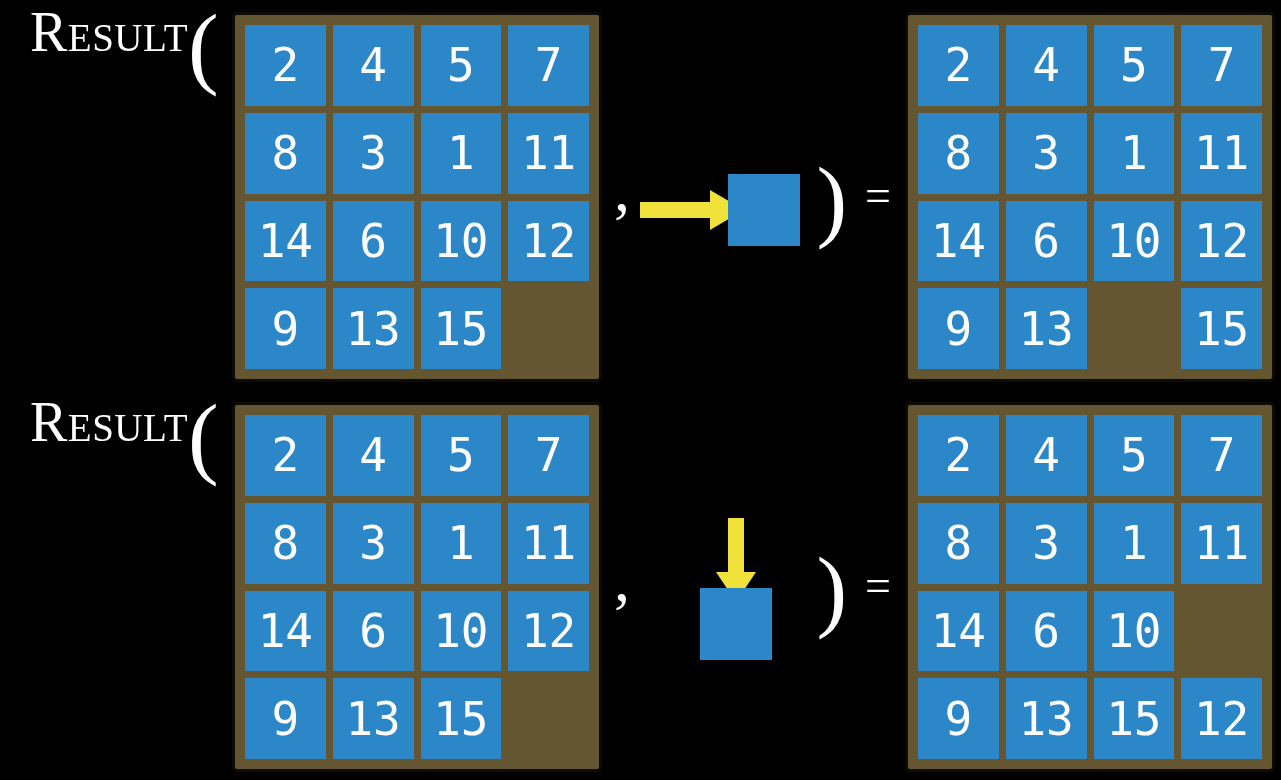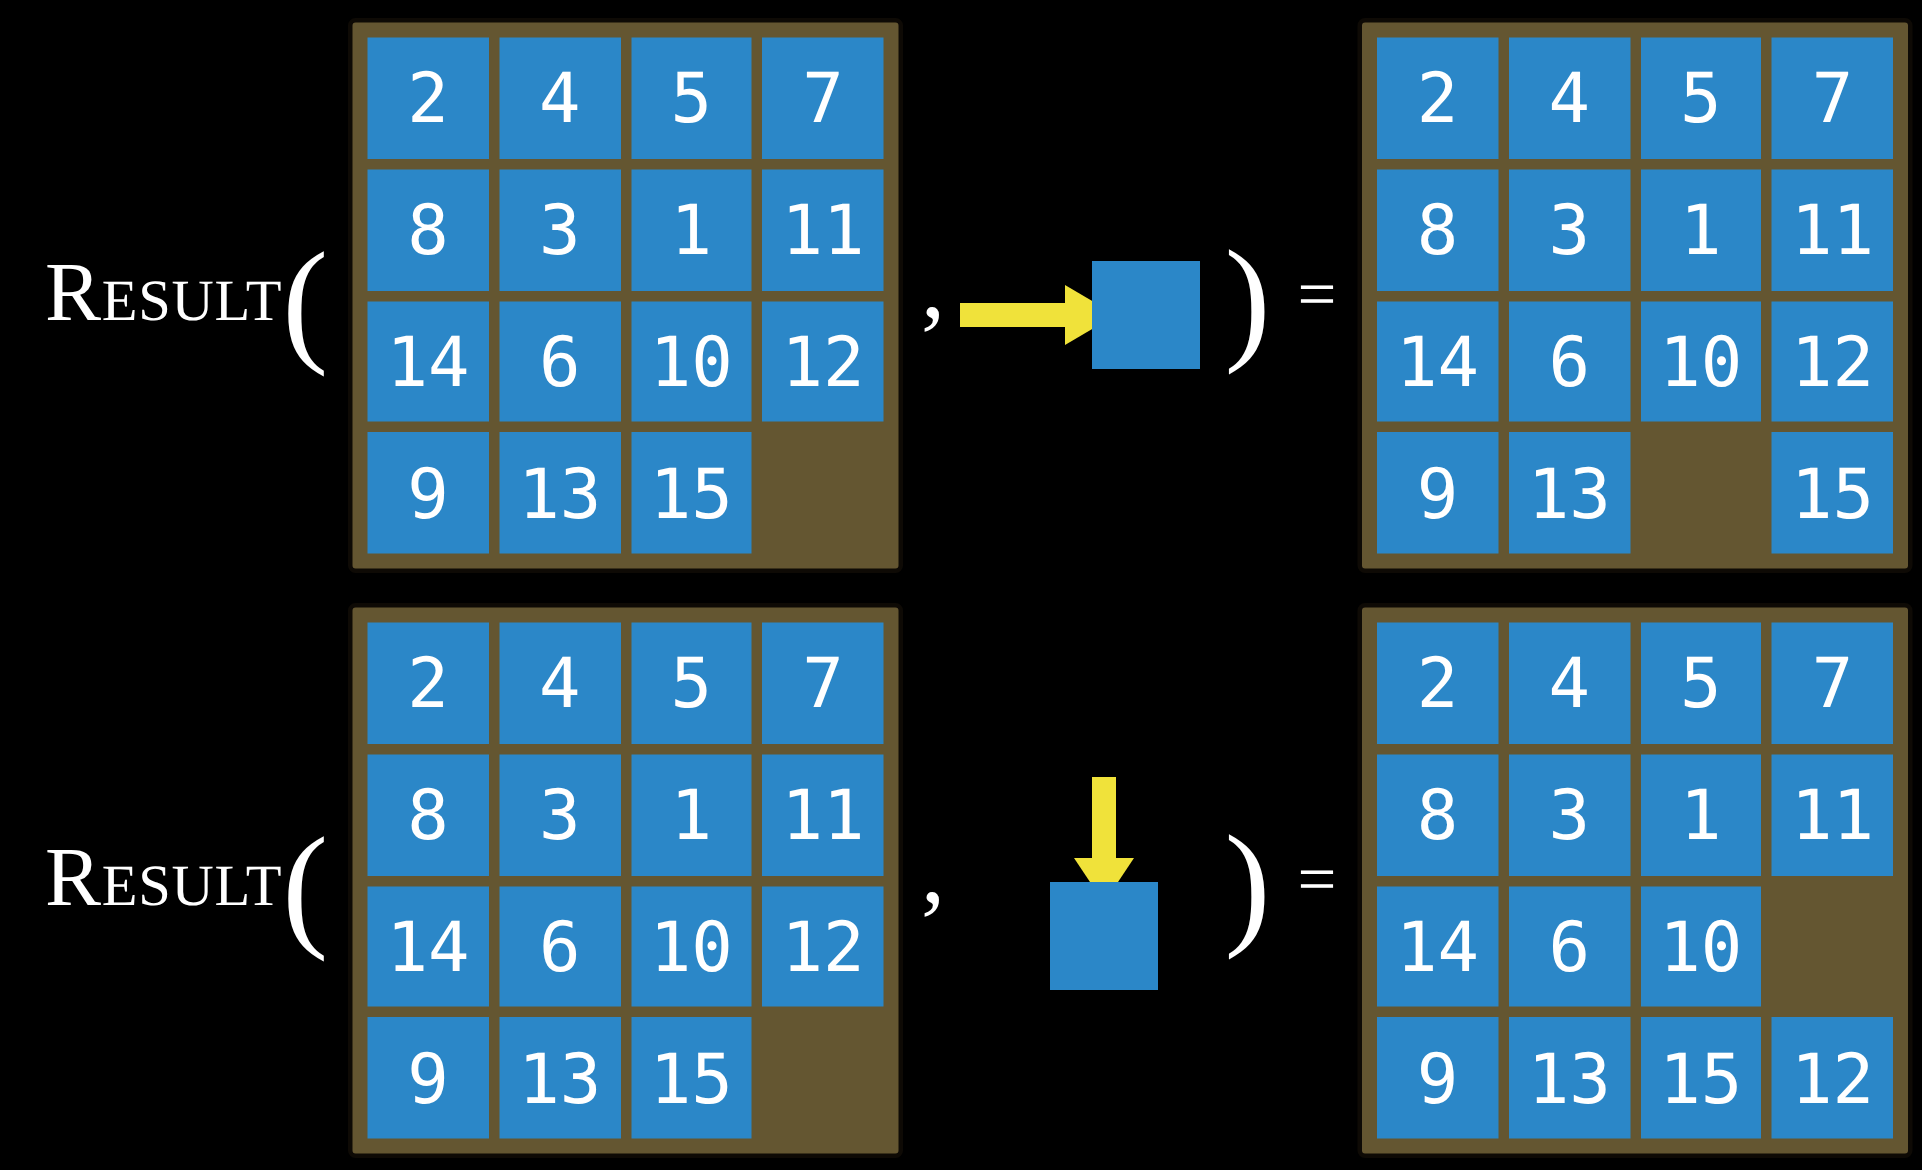--- a/index.html
+++ b/index.html
@@ -8,21 +8,21 @@
     background:var(--background,#000000);
     overflow:hidden;
     font-family:"Liberation Serif",serif;
     color:var(--label-text,#ffffff);
   }
   .canvas{width:1281px;height:780px;}
   .row{display:flex;height:390px;position:relative;}
   
   .label{
     flex:none;width:232px;box-sizing:border-box;
-    display:flex;align-items:center;padding-left:30px;
+    display:flex;align-items:flex-start;padding-left:30px;
     white-space:nowrap;
   }
   .fn{font-size:56px;font-variant:small-caps;letter-spacing:.5px;}
   .paren{font-size:92px;font-weight:400;line-height:.9;position:relative;top:5px;}
   
   .board{
     flex:none;width:370px;height:370px;margin-top:12px;box-sizing:border-box;
     background:var(--board-brown,#645631);
     border:3px solid var(--board-border,#0e0a05);
     border-radius:5px;

